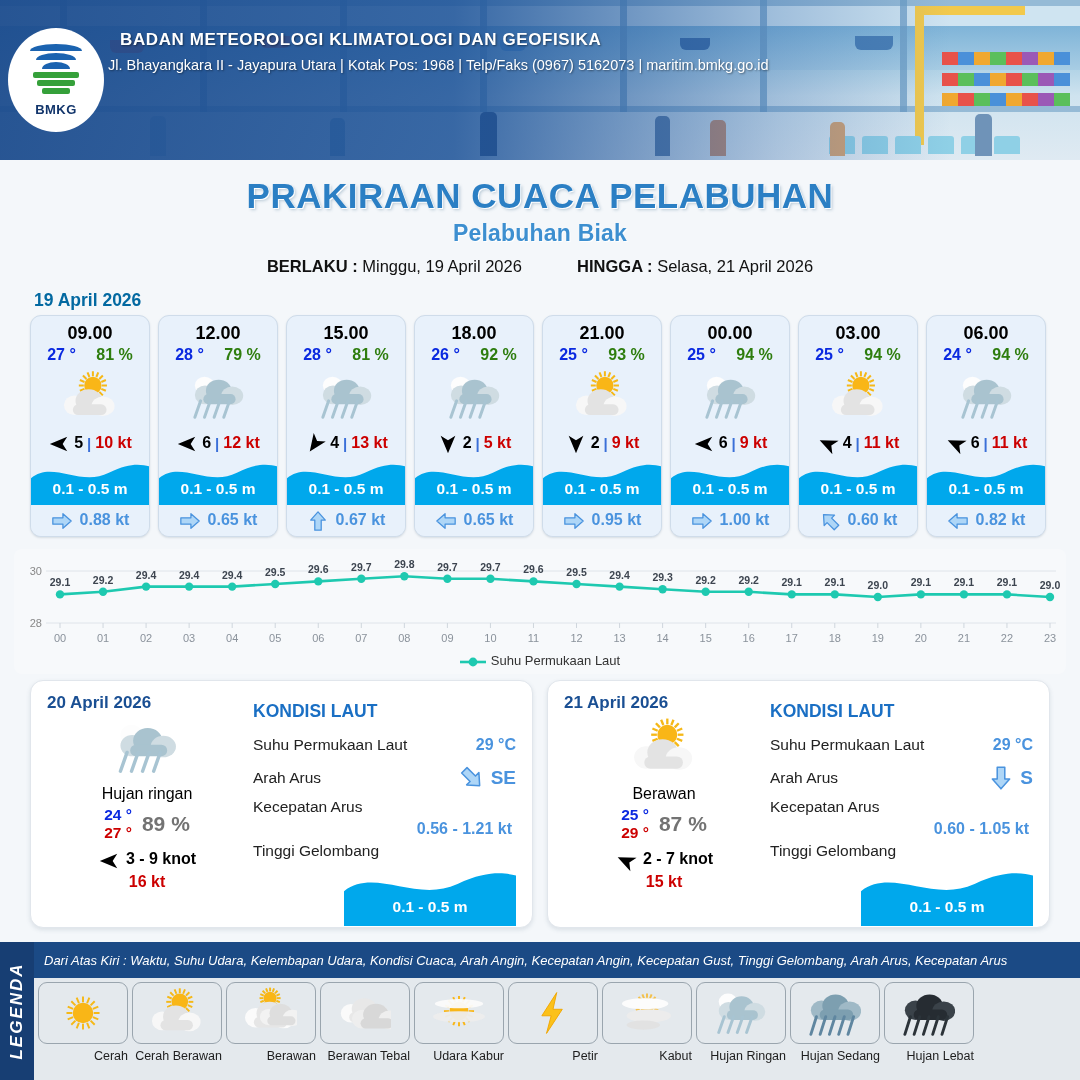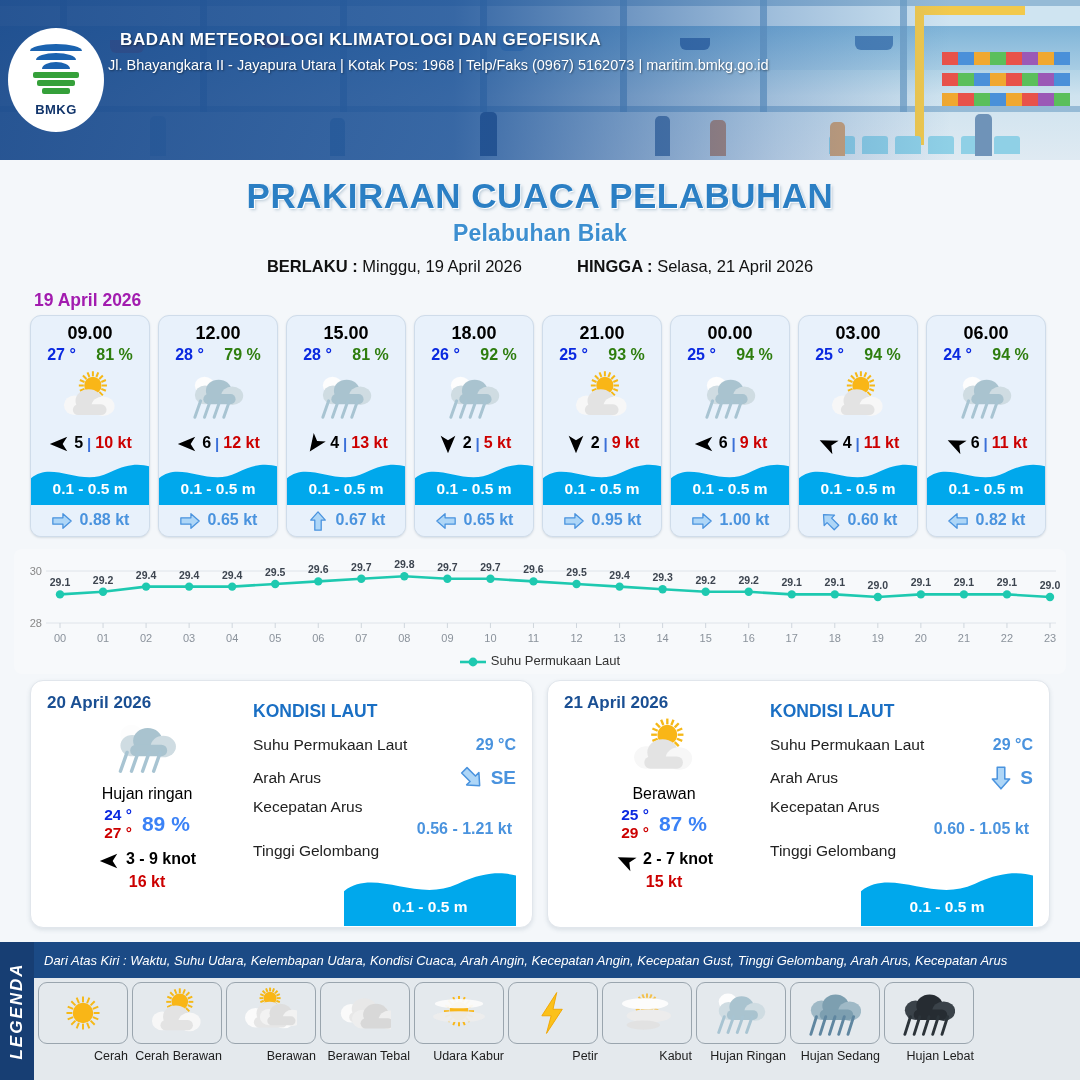--- a/index.html
+++ b/index.html
@@ -63,21 +63,21 @@
     font-size:35px; font-weight:bold; color:#2b7fc4; letter-spacing:.5px;
     text-shadow: 1px 1px 0 #ffffff, 2px 2px 3px rgba(120,150,175,.45);
   }
   .title-sub { font-size:23px; font-weight:bold; color:#3d8fd0; margin-top:4px; letter-spacing:.2px;
     text-shadow: 1px 1px 0 #ffffff; }
   .valid-row { margin-top:10px; font-size:16.5px; color:#111; }
   .valid-row .lbl { font-weight:bold; }
   .valid-row .gap { display:inline-block; width:46px; }
 
   
-  .day-label { margin:14px 0 4px 34px; font-size:17.5px; font-weight:bold; color:#a21caf; }
+  .day-label { margin:14px 0 4px 34px; font-size:17.5px; font-weight:bold; color:#0369a1; }
 
   
   .cards { display:flex; gap:8px; padding:0 30px; }
   .card {
     width:120px; background:#e8f1fb; border:1px solid #cfdcea; border-radius:11px;
     overflow:hidden; position:relative; box-shadow:0 1px 2px rgba(80,100,120,.18);
   }
   .c-time { text-align:center; font-size:18px; font-weight:bold; color:#000; padding:7px 0 1px; }
   .c-th { display:flex; justify-content:space-around; align-items:baseline; padding:1px 6px 2px; }
   .c-temp { font-size:16px; font-weight:bold; color:#0a29e0; }
@@ -112,21 +112,21 @@
     height:248px;
   }
   .p-left { width:200px; text-align:center; }
   .p-date { font-size:17px; font-weight:bold; color:#1a4f93; text-align:left; margin-bottom:2px; }
   .p-icon { height:66px; display:flex; align-items:center; justify-content:center; }
   .p-cond { font-size:16px; color:#000; margin-top:4px; }
   .p-tmax { display:flex; align-items:center; justify-content:center; gap:10px; margin-top:3px; }
   .p-temps { display:flex; flex-direction:column; align-items:flex-start; }
   .p-tmin { font-size:15.5px; font-weight:bold; color:#0a29e0; }
   .p-tmx { font-size:15.5px; font-weight:bold; color:#cc0000; }
-  .p-hum { font-size:21px; font-weight:bold; color:#3b82f6; }
+  .p-hum { font-size:21px; font-weight:bold; color:#737373; }
   .p-wind { display:flex; align-items:center; justify-content:center; gap:6px; margin-top:8px; }
   .p-wind .arr { width:22px; height:18px; }
   .p-wspd { font-size:16px; font-weight:bold; color:#000; }
   .p-gust { font-size:16px; font-weight:bold; color:#cc0000; margin-top:5px; }
 
   .p-right { flex:1; padding-left:6px; position:relative; }
   .p-title { font-size:17.5px; font-weight:bold; color:#1a6fc4; margin:8px 0 6px; }
   .p-row { display:flex; justify-content:space-between; align-items:center; min-height:33px; }
   .p-rlabel { font-size:15.5px; color:#222; }
   .p-rval { font-size:16px; font-weight:bold; color:#4a93de; }

